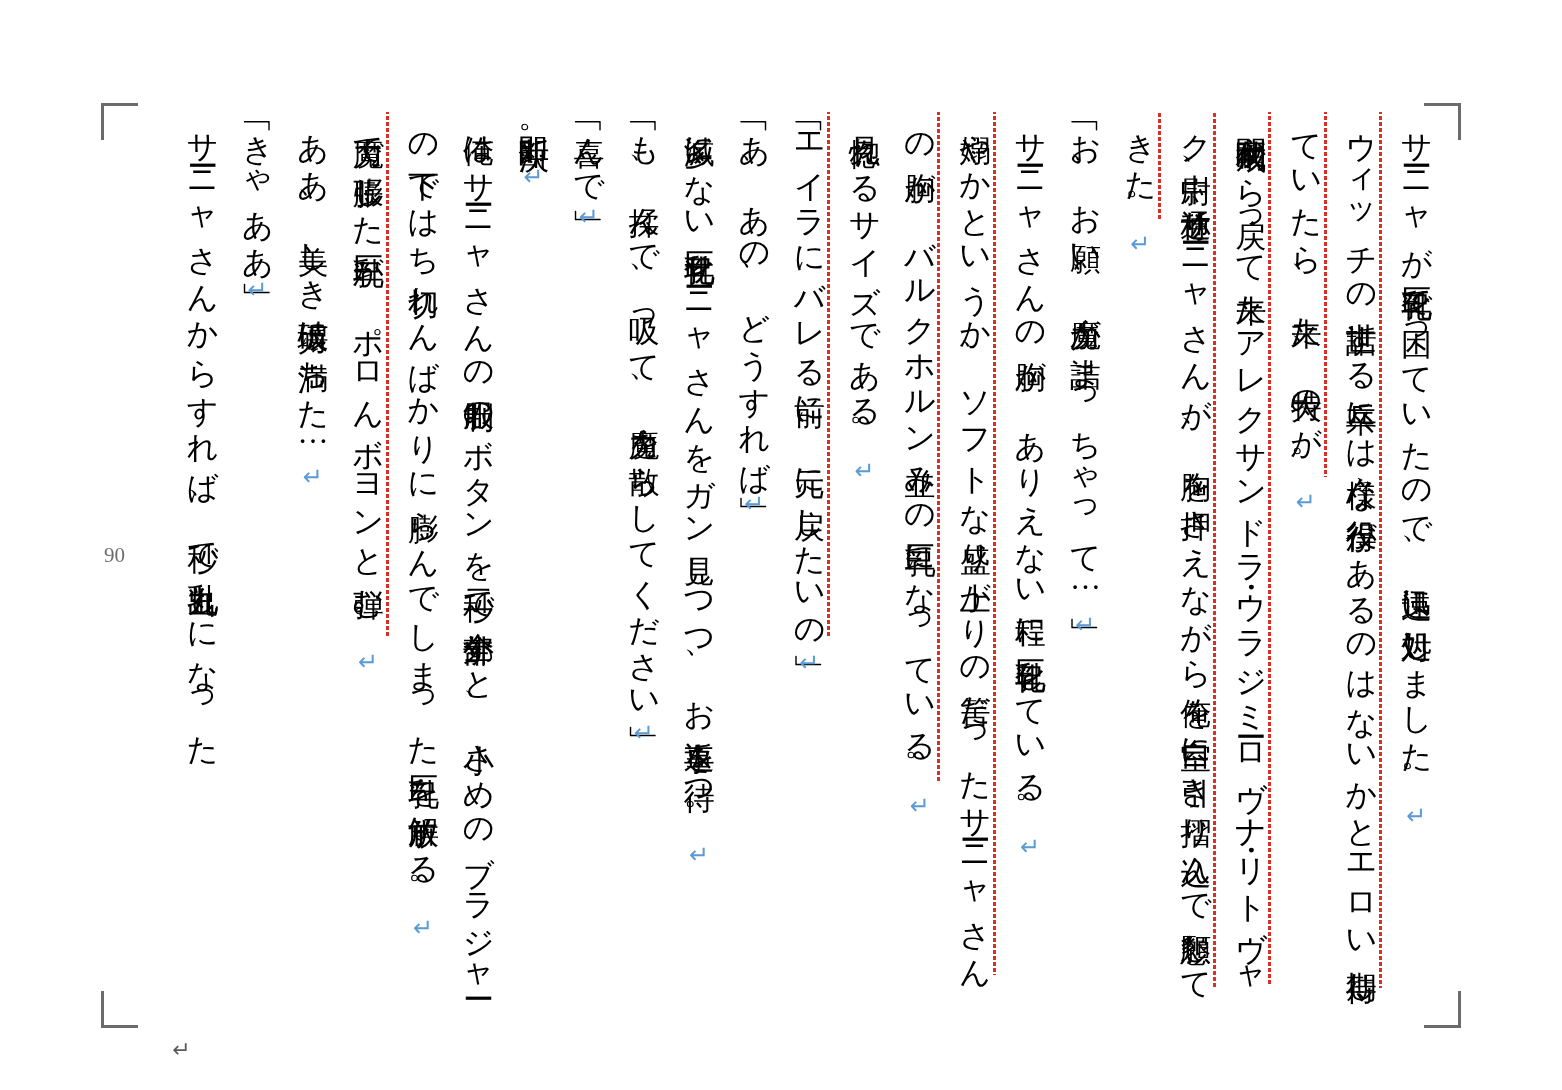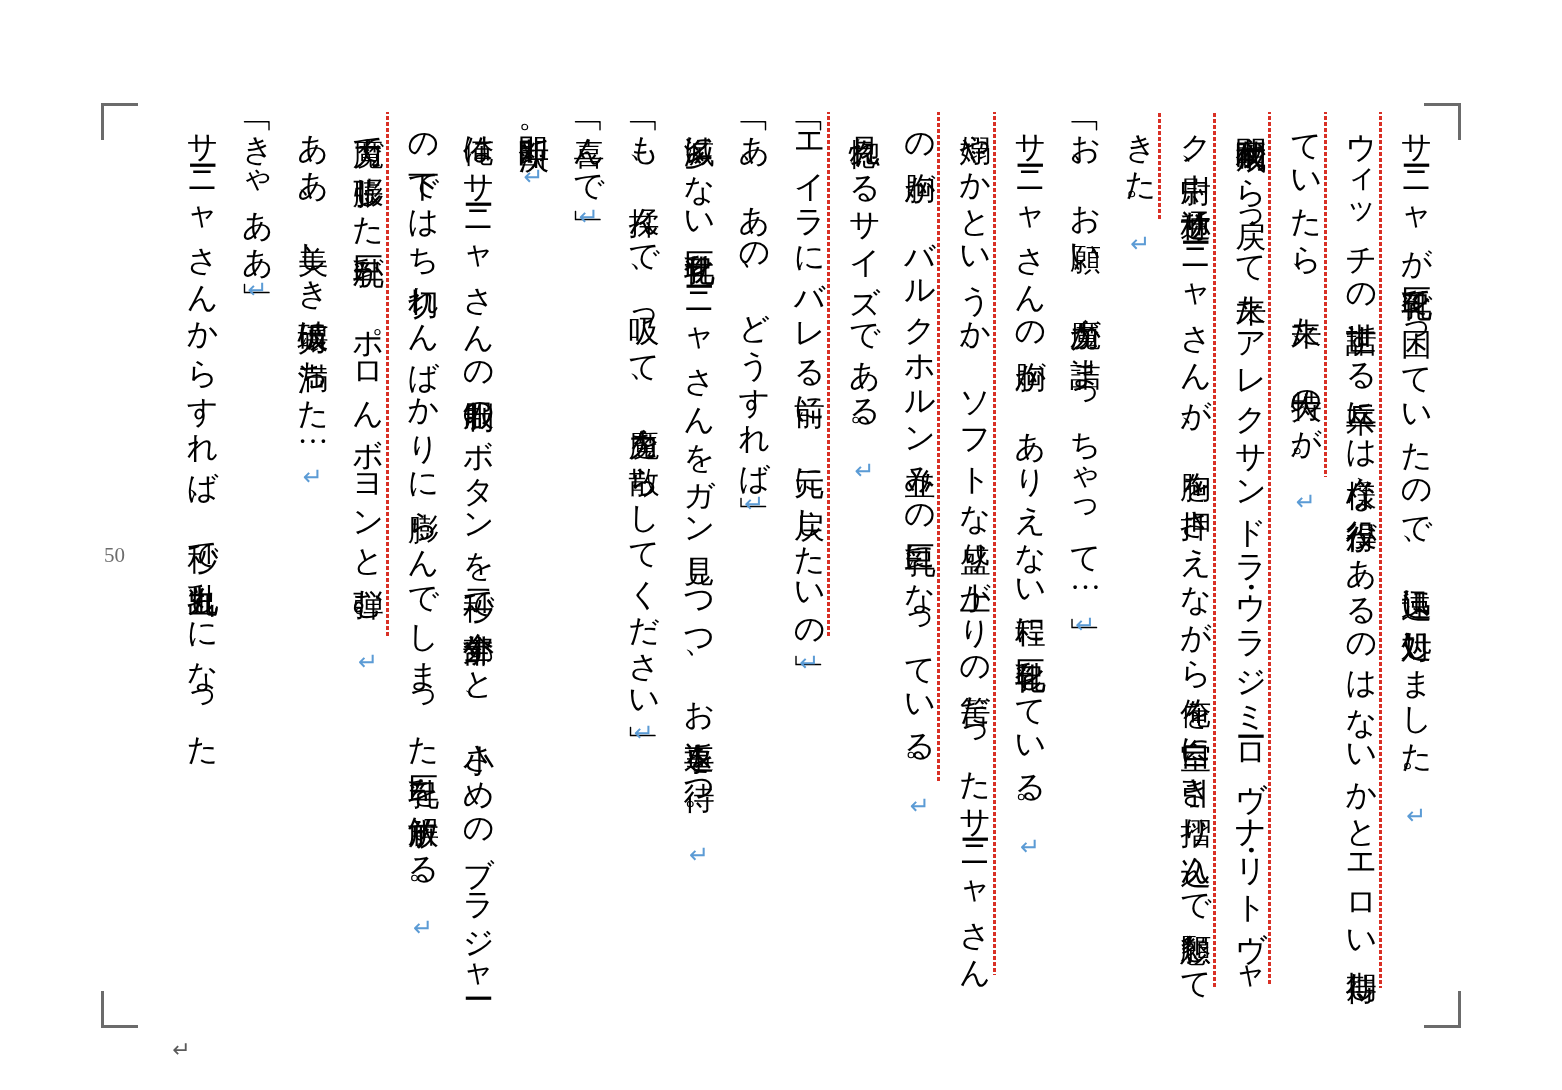--- a/index.html
+++ b/index.html
@@ -129,16 +129,16 @@
       <span class="para"><span>「も、揉んで、吸って、魔力を散らしてください」</span><span class="ret">↵</span></span>
       <span class="para"><span>「喜んで」</span><span class="ret">↵</span></span>
       <span class="para"><span>即断即決。</span><span class="ret">↵</span></span>
       <span class="para"><span>俺はサーニャさんの制服のボタンを二秒で全部外すと、小さめのブラジャーの下ではち切れんばかりに膨らんでしまった巨乳を解放する。</span><span class="ret">↵</span></span>
       <span class="para"><span class="sq">魔力で膨張した巨乳が、ポロんボヨンと弾む。</span><span class="ret">↵</span></span>
       <span class="para"><span>ああ、美しき破壊力に満ちた…</span><span class="ret">↵</span></span>
       <span class="para"><span>「きゃああ」</span><span class="ret">↵</span></span>
       <span class="para"><span>サーニャさんからすれば、秒で乳丸出しになった</span></span>
     </div>
 
-  <div class="page-number">50</div>
+  <div class="page-number">90</div>
   <div class="doc-end">↵</div>
 
 </div>
 
 </body></html>

